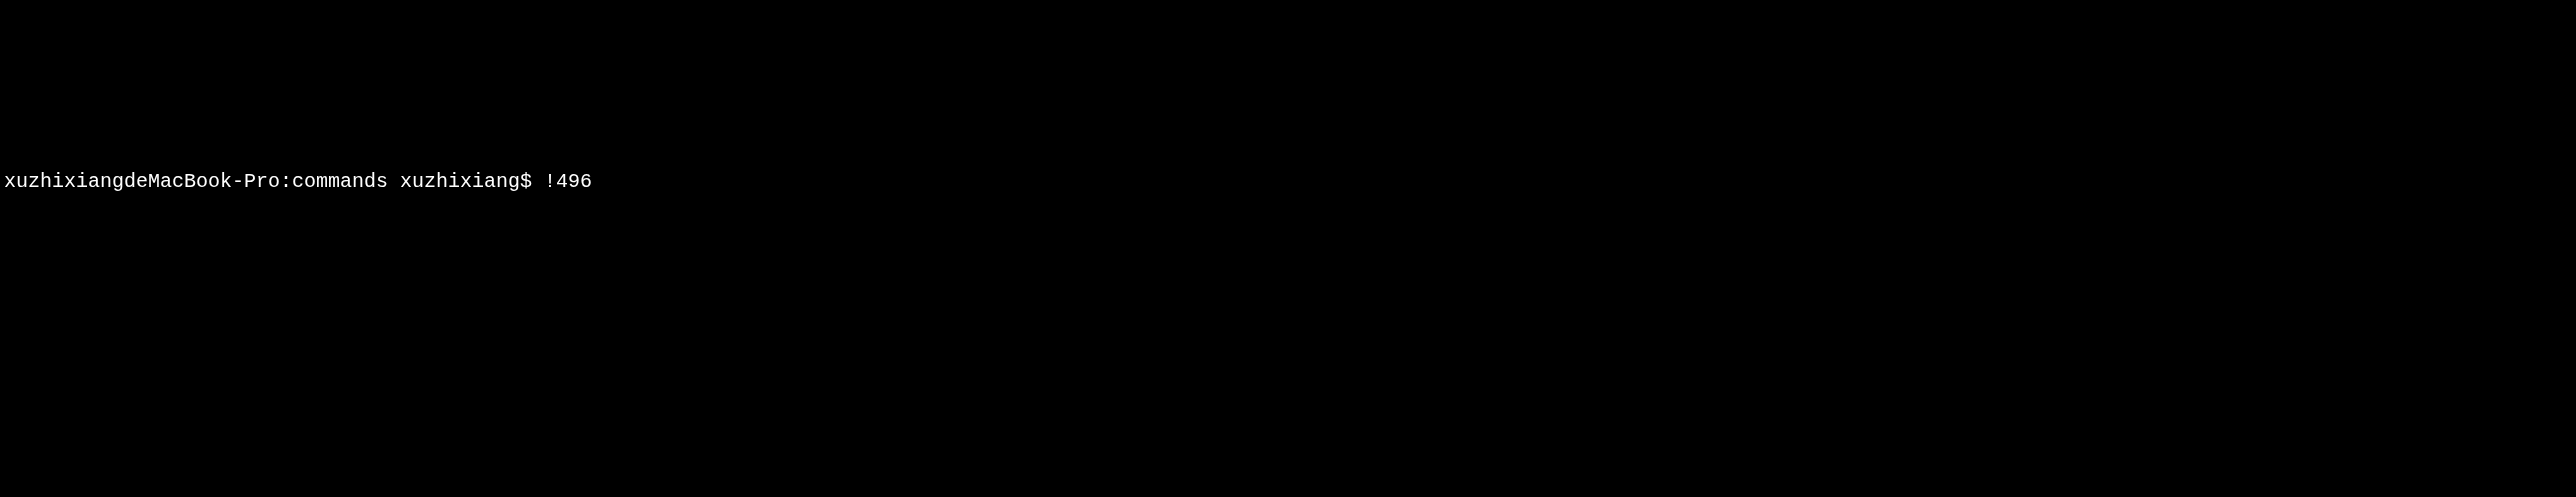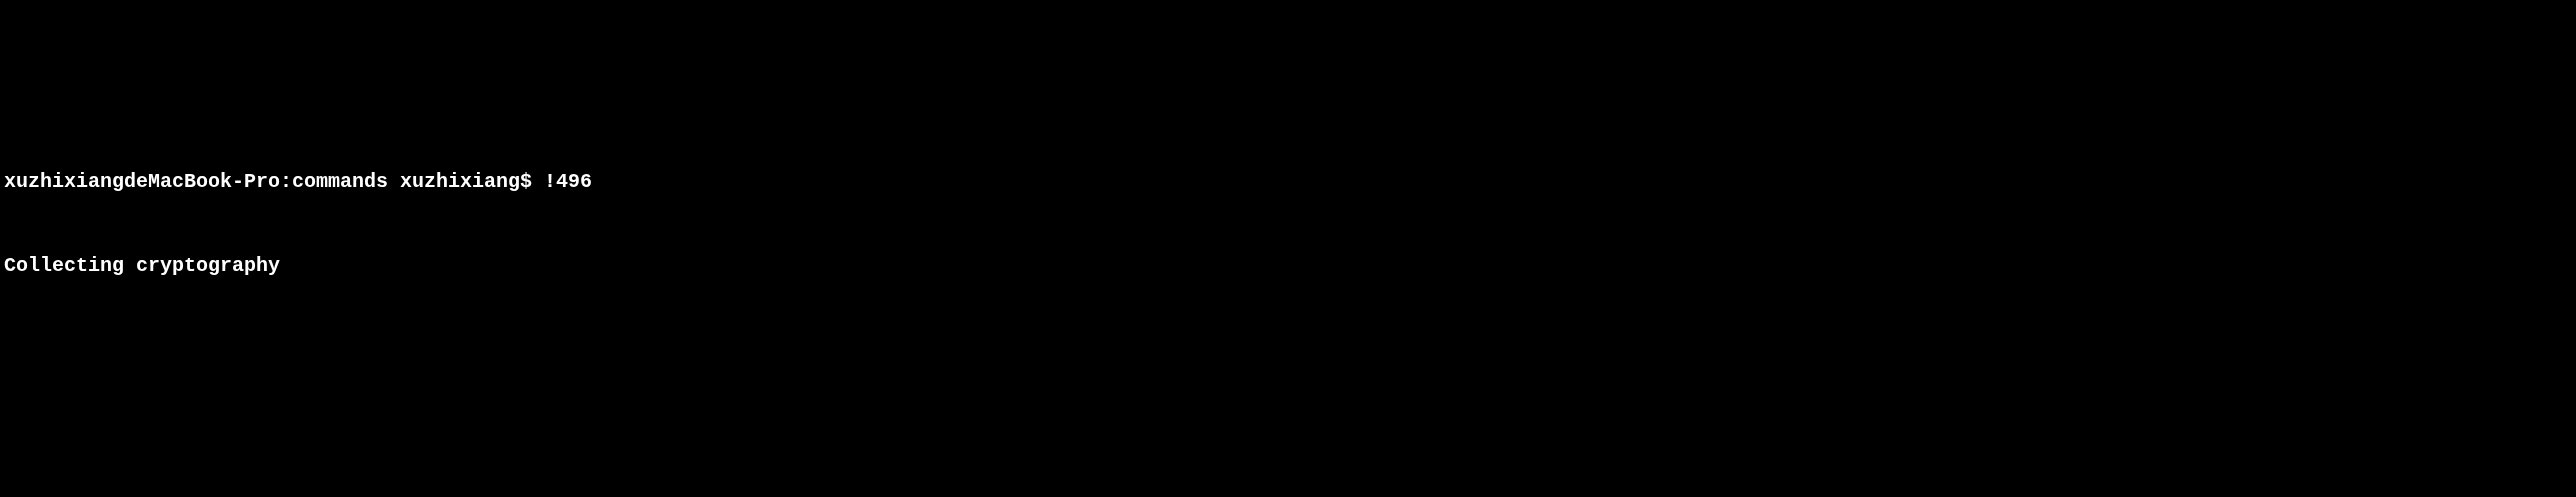--- a/index.html
+++ b/index.html
@@ -16,34 +16,32 @@
       padding: 0;
       white-space: pre;
       overflow-x: auto;
       width: 2576px;
     }
     .terminal {
       padding: 0 4px;
     }
     .line {
       white-space: pre;
-      font-weight: bold;
     }
     .indent1 {
       padding-left: 2ch;
     }
   </style>
 </head>
 <body>
 
 
 
 <div class="terminal">
   <div class="line"><span>xuzhixiangdeMacBook-Pro:commands xuzhixiang$ !496</span></div>
-  <div class="line"><span>Collecting cryptography</span></div>
   
   
   
   
   
   
   
   
   
   

